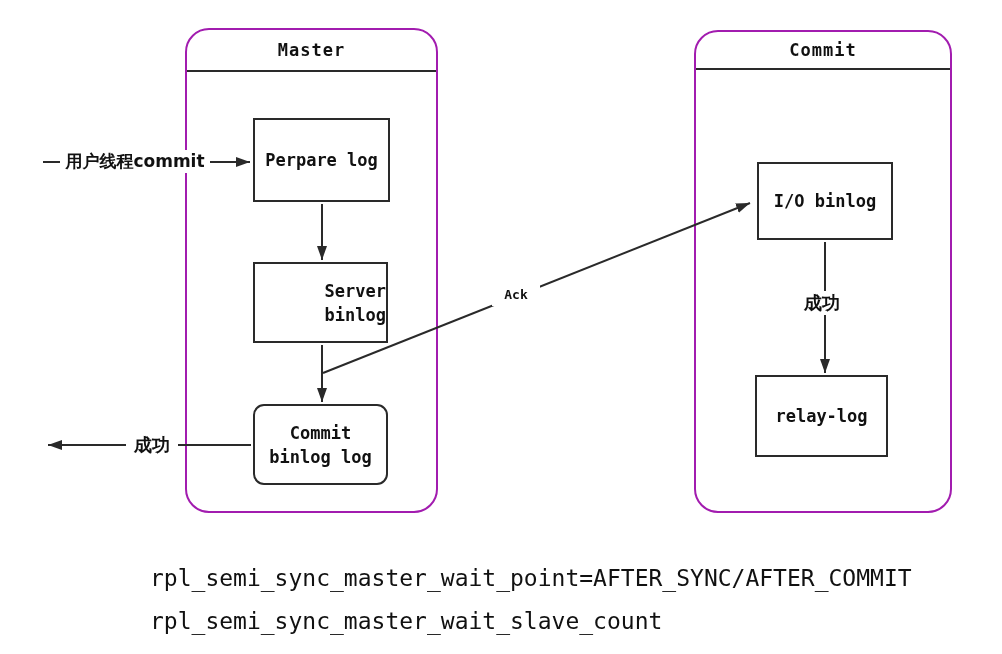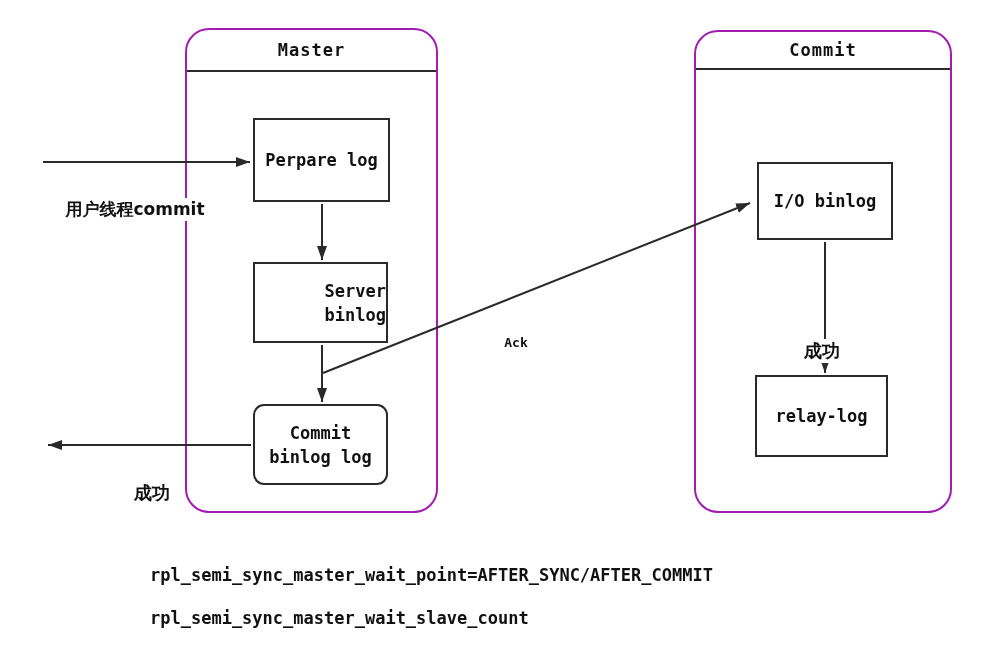--- a/index.html
+++ b/index.html
@@ -48,21 +48,20 @@
     width: 1002px; height: 654px;
     pointer-events: none;
   }
   .edge-label {
     position: absolute;
     display: flex;
     align-items: center;
     justify-content: center;
     font-weight: bold;
     white-space: nowrap;
-    margin-top: 48px;
   }
   .label-user-commit {
     left: 60px; top: 150px; width: 150px; height: 23px;
     background: #ffffff; font-size: 17px;
     font-family: "DejaVu Sans", "DejaVu Sans Mono", sans-serif;
   }
   .label-ack {
     left: 492px; top: 282px; width: 48px; height: 24px;
     background: #ffffff; font-size: 13px;
   }
@@ -72,22 +71,22 @@
     font-family: "DejaVu Sans", sans-serif;
   }
   .label-success-right {
     left: 796px; top: 291px; width: 52px; height: 24px;
     background: #ffffff; font-size: 18px;
     font-family: "DejaVu Sans", sans-serif;
   }
   .footnote {
     position: absolute;
     left: 150px;
-    font-weight: bold;
-    font-size: 17px;
+    font-weight: normal;
+    font-size: 23px;
     white-space: nowrap;
   }
   .footnote-1 { top: 565px; }
   .footnote-2 { top: 608px; }
 </style>
 </head>
 <body>
 
 <div class="stage">
 

